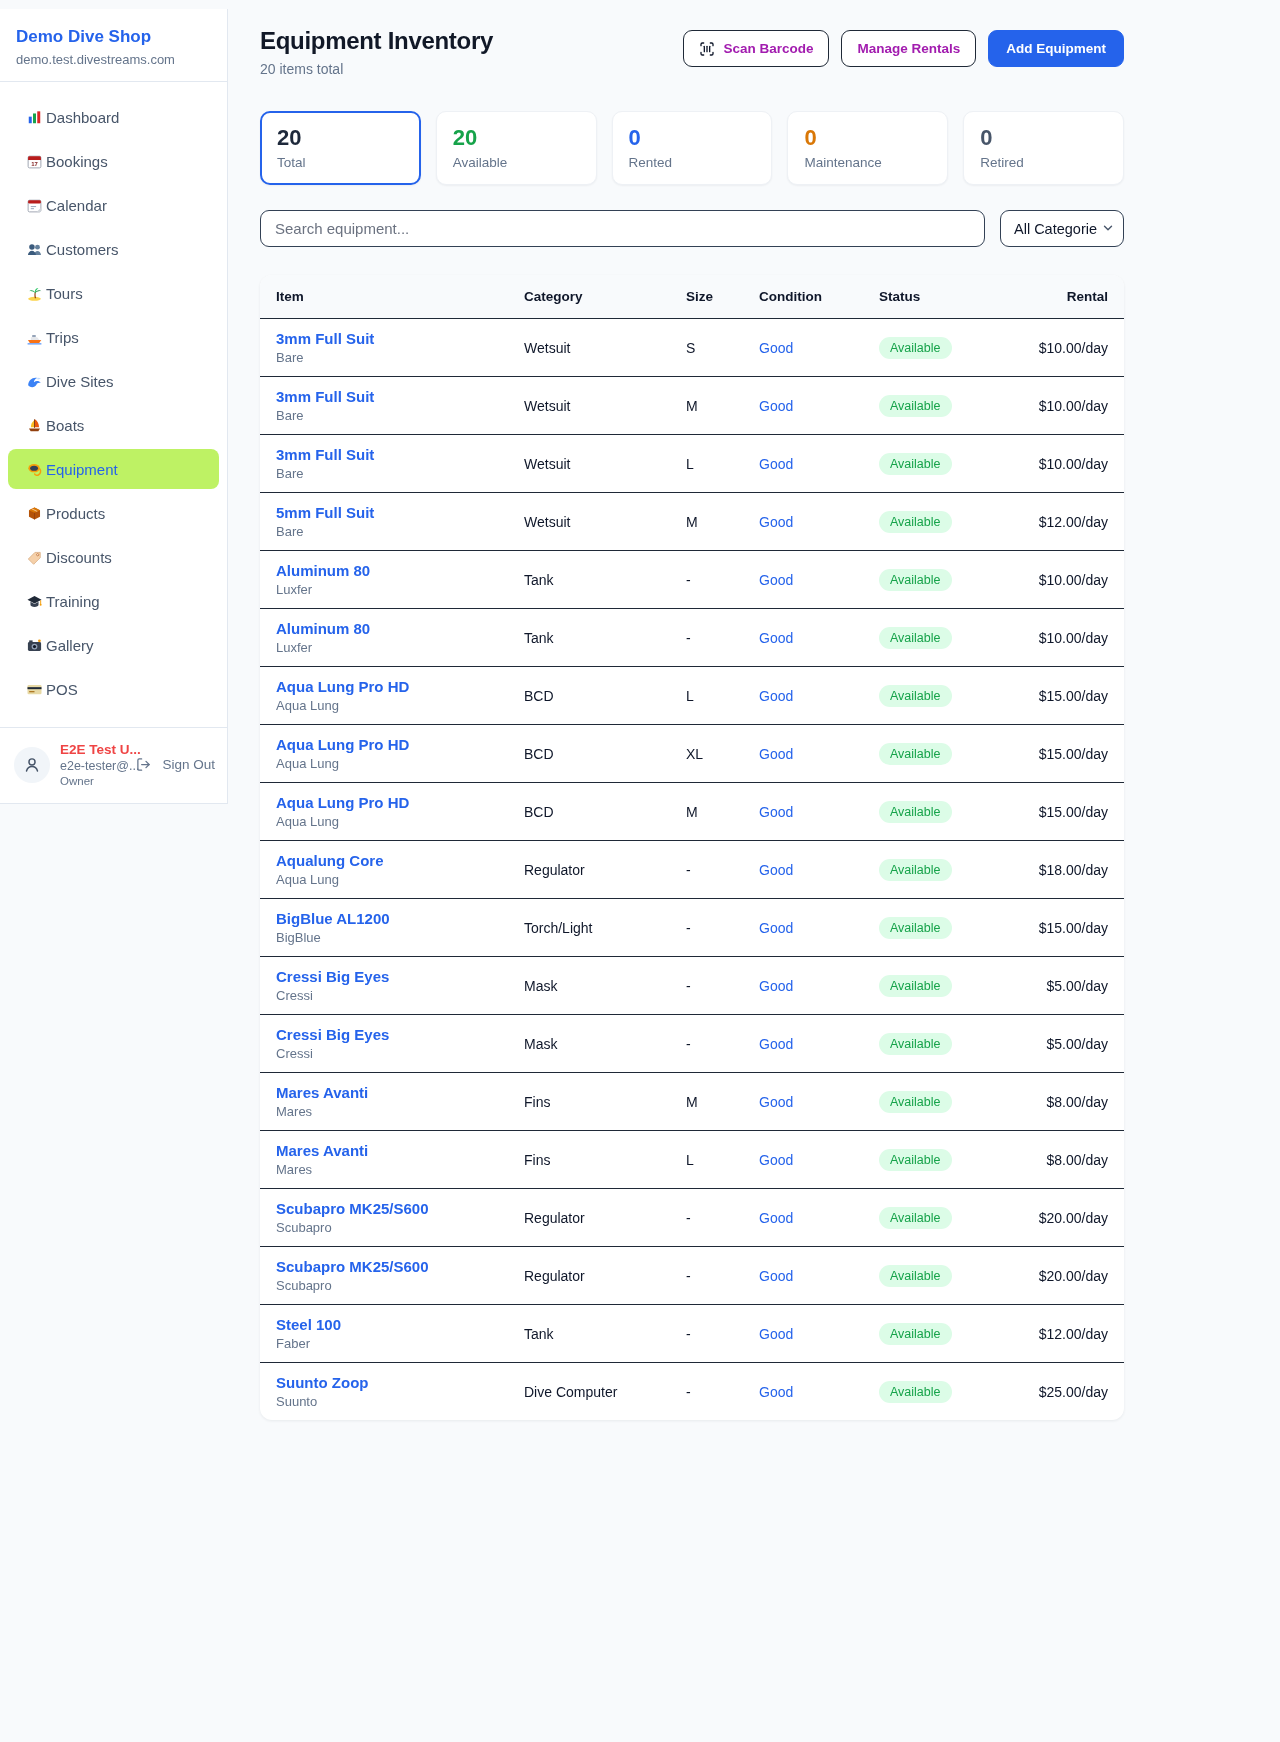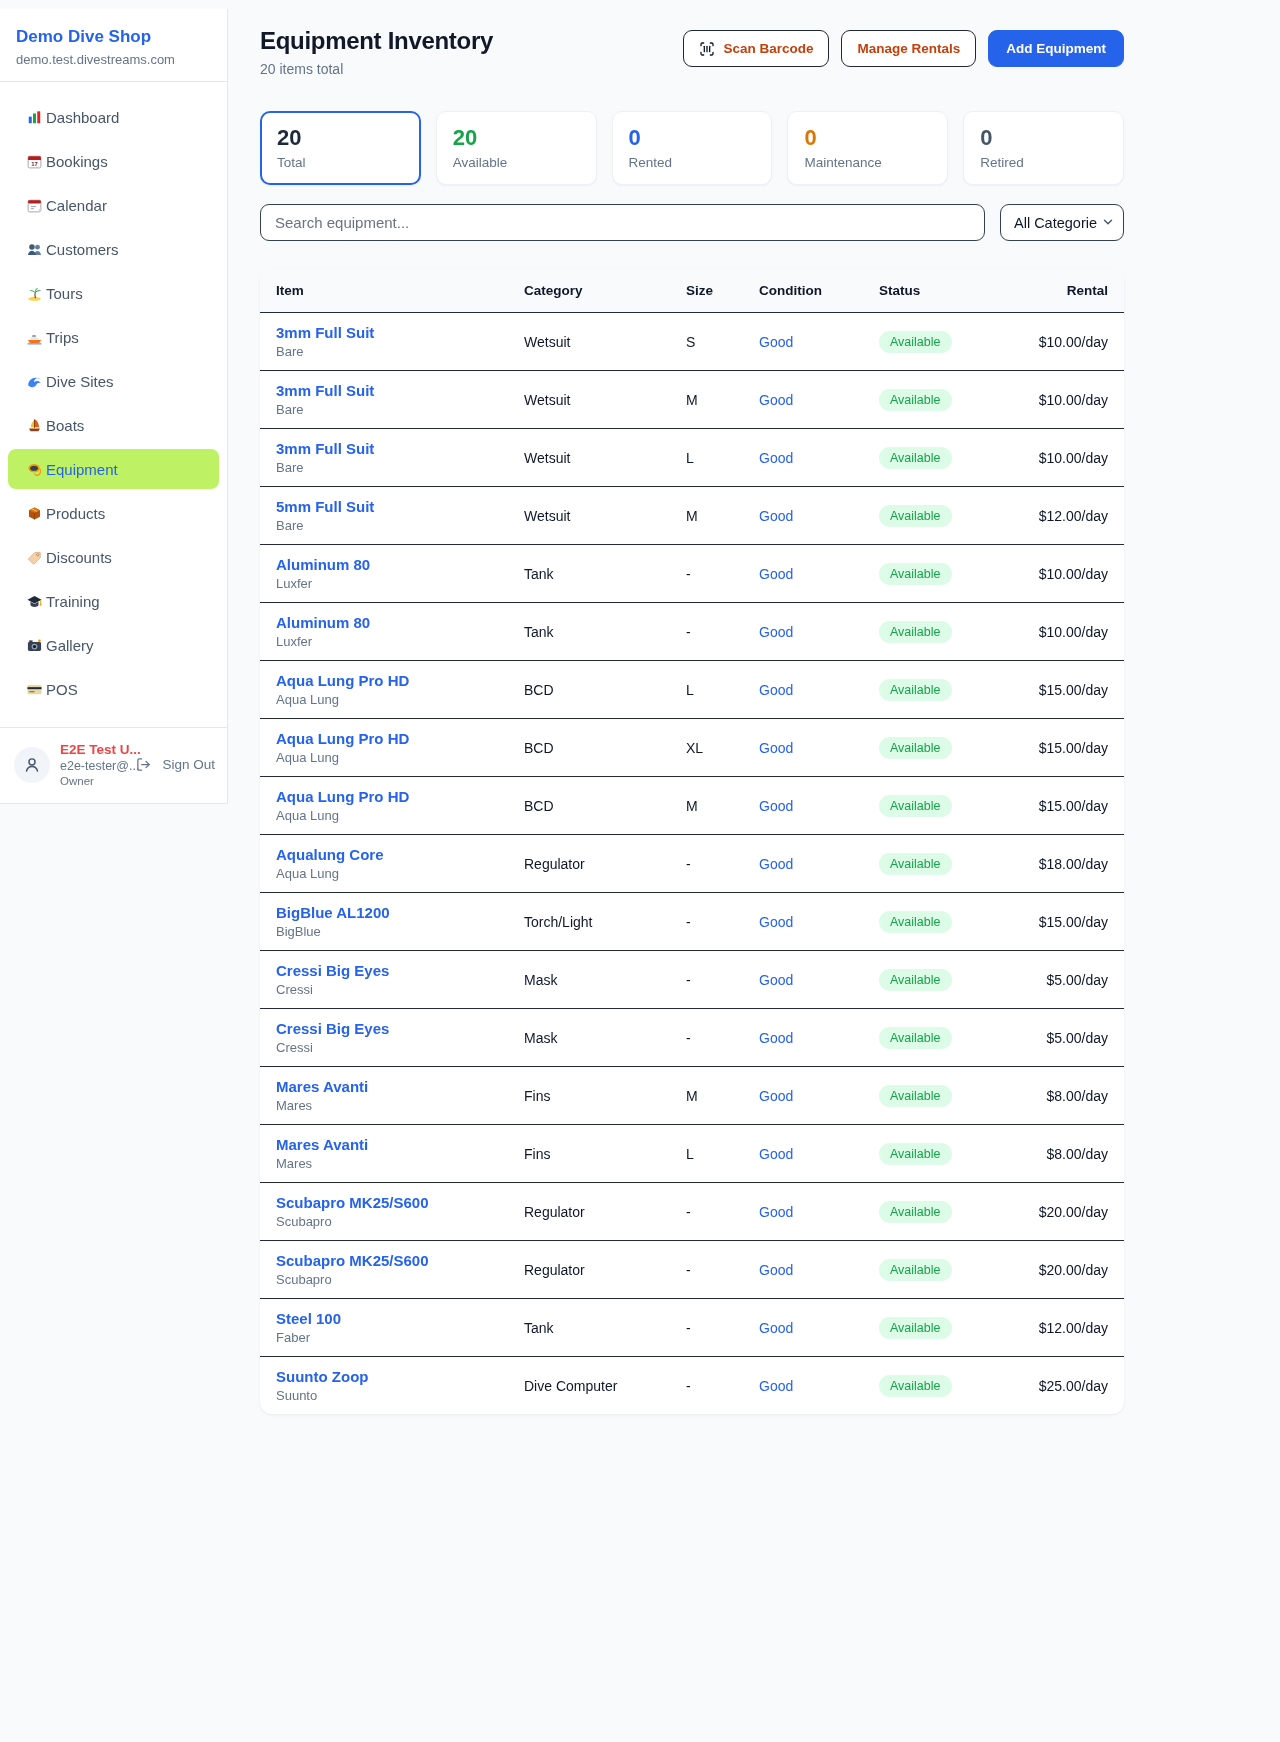--- a/index.html
+++ b/index.html
@@ -43,34 +43,34 @@
   }
   
   .main { position:absolute; left:260px; top:0; width:864px; }
   .page-header { display:flex; justify-content:space-between; align-items:flex-start; margin-top:27px; }
   .page-title { font-size:24px; font-weight:700; color:#111827; letter-spacing:-0.3px; }
   .page-subtitle { font-size:14px; color:#64748b; margin-top:6px; }
   .header-actions { display:flex; gap:12px; margin-top:3px; }
   .btn {
     height:37px; padding:0 15px; border-radius:9px; font-size:13.5px; font-weight:600;
     font-family:inherit; cursor:pointer; display:inline-flex; align-items:center; gap:8px;
-    background:#fff; border:1px solid #1f2937; color:#c2410c;
+    background:#fff; border:1px solid #1f2937; color:#a21caf;
   }
   .btn-primary { background:#2563eb; border:1px solid #2563eb; color:#fff; padding:0 17px; }
   
   .stats { display:flex; gap:15px; margin-top:34px; }
   .stat-card {
     flex:1; background:#fff; border-radius:10px; padding:13px 16px 14px;
     border:1px solid #eef1f5; box-shadow:0 1px 2px rgba(15,23,42,.05); cursor:pointer;
   }
   .stat-card.selected { border:2px solid #2563eb; padding:12px 15px 13px; }
   .stat-value { font-size:22px; font-weight:700; }
   .stat-label { font-size:13.5px; color:#64748b; margin-top:4px; }
   
-  .filters { display:flex; gap:15px; margin-top:19px; }
+  .filters { display:flex; gap:15px; margin-top:25px; }
   .search-input {
     flex:1; height:37px; border:1px solid #334155; border-radius:9px; padding:0 14px;
     font-size:15px; font-family:inherit; color:#0f172a; background:#fff; outline:none;
   }
   .search-input::placeholder { color:#6b7280; }
   .select-wrap { position:relative; width:124px; }
   .select-wrap select {
     width:100%; height:37px; border:1px solid #334155; border-radius:9px;
     padding:0 26px 0 13px; font-size:14.5px; font-family:inherit; color:#0f172a;
     background:#fff; appearance:none; -webkit-appearance:none; cursor:pointer; outline:none;

